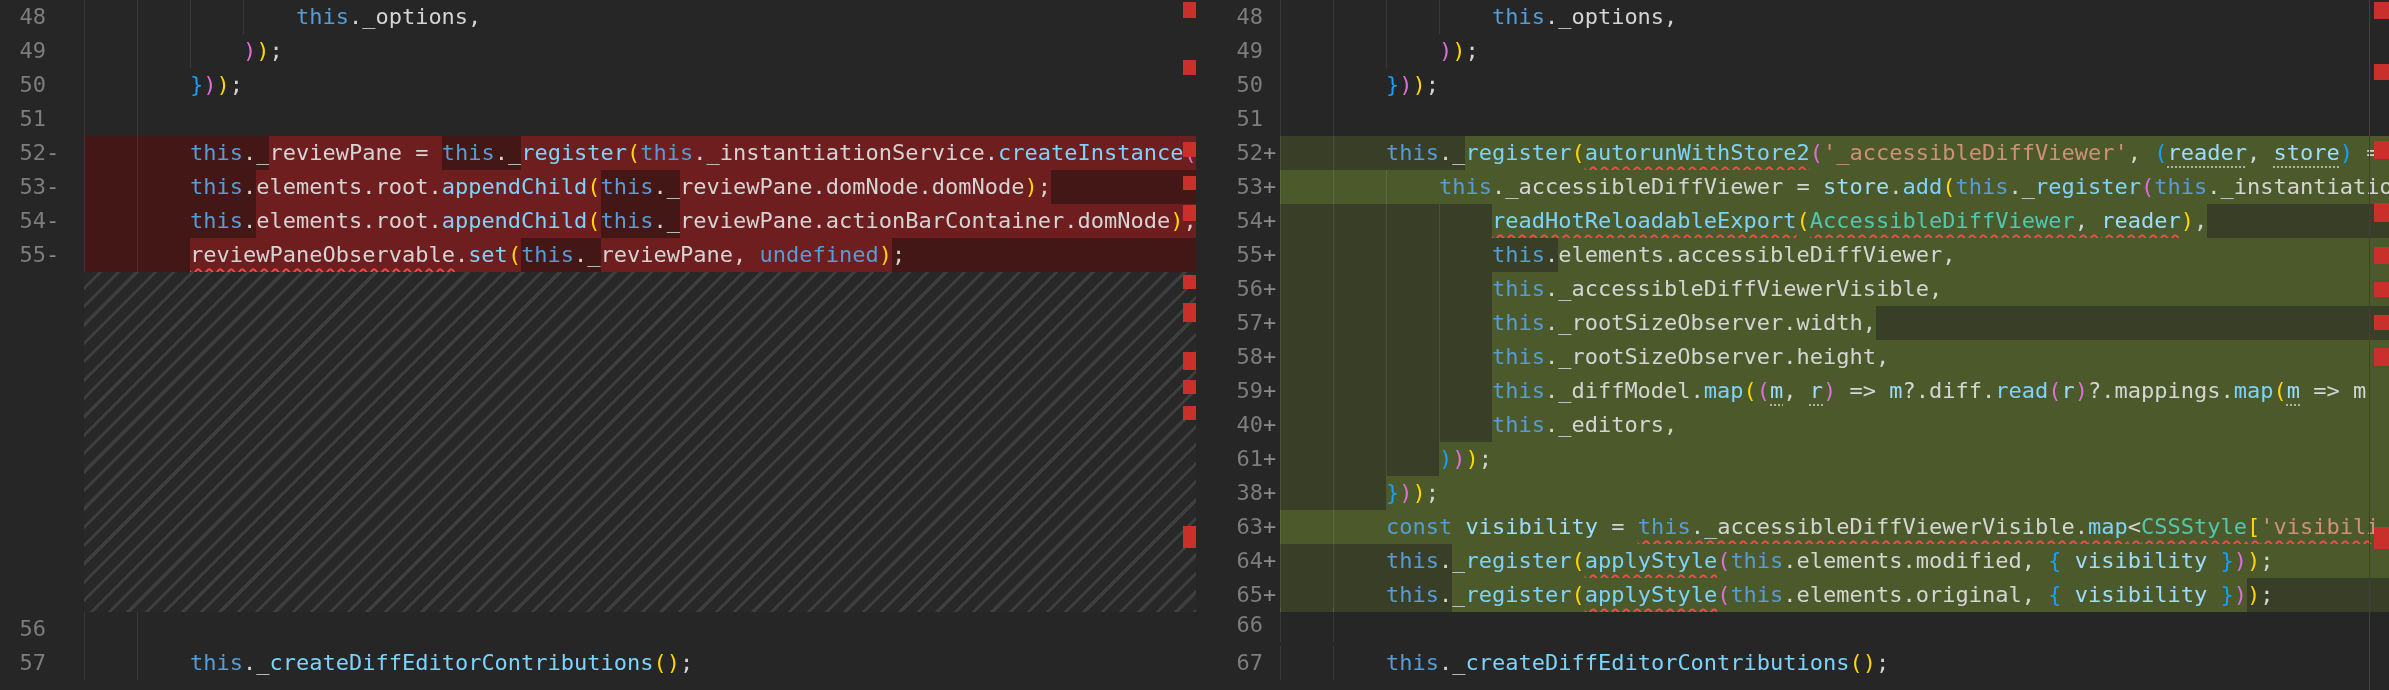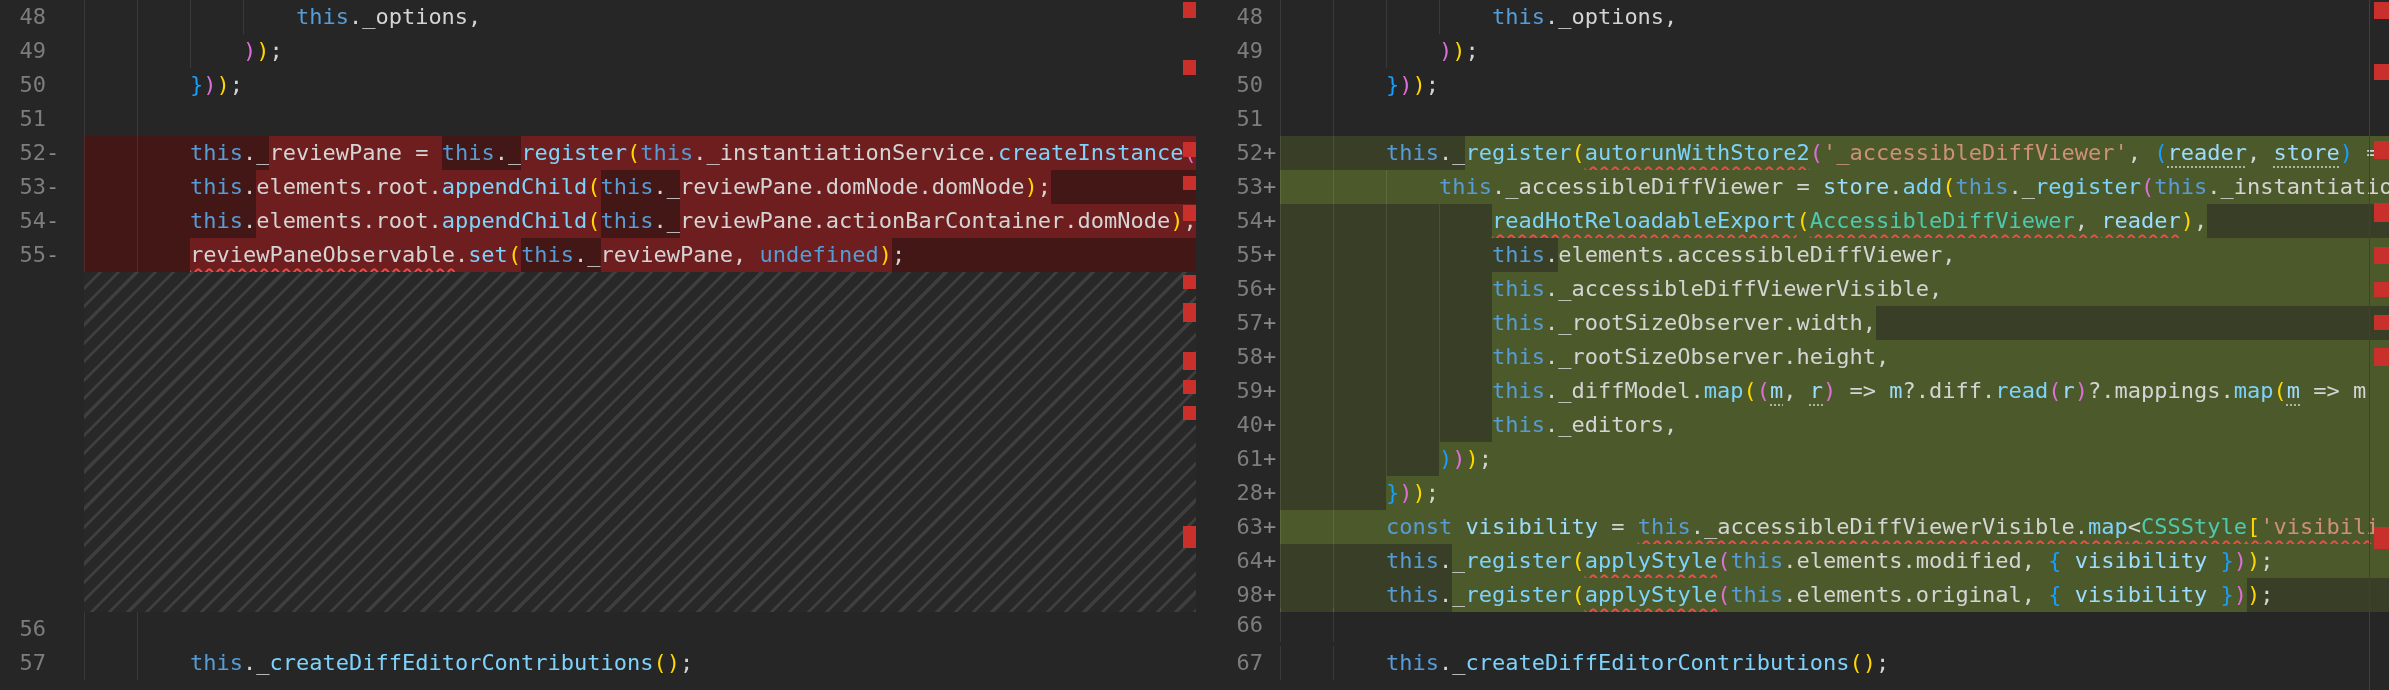--- a/index.html
+++ b/index.html
@@ -149,36 +149,36 @@
         <div class="lnum" style="left: 0px; width: 66px;">40</div>
         <div class="sign" style="left: 66px;">+</div>
         <div class="code" style="left: 83px; right: 0px;"><div class="guide" style="left: 0px;"></div><div class="guide" style="left: 53px;"></div><div class="guide" style="left: 106px;"></div><div class="guide" style="left: 159px;"></div><span style="background: rgb(57, 63, 39);">                </span><span class="kw" style="background: rgb(76, 90, 43);">this</span><span class="prop" style="background: rgb(76, 90, 43);">._editors,</span><span class="trail" style="background: rgb(76, 90, 43);"></span></div>
       </div>
       <div class="row" style="top: 442px;">
         <div class="lnum" style="left: 0px; width: 66px;">61</div>
         <div class="sign" style="left: 66px;">+</div>
         <div class="code" style="left: 83px; right: 0px;"><div class="guide" style="left: 0px;"></div><div class="guide" style="left: 53px;"></div><div class="guide" style="left: 106px;"></div><span style="background: rgb(57, 63, 39);">            </span><span class="p3" style="background: rgb(76, 90, 43);">)</span><span class="p2" style="background: rgb(76, 90, 43);">)</span><span class="p1" style="background: rgb(76, 90, 43);">)</span><span class="prop" style="background: rgb(76, 90, 43);">;</span><span class="trail" style="background: rgb(76, 90, 43);"></span></div>
       </div>
       <div class="row" style="top: 476px;">
-        <div class="lnum" style="left: 0px; width: 66px;">28</div>
+        <div class="lnum" style="left: 0px; width: 66px;">38</div>
         <div class="sign" style="left: 66px;">+</div>
         <div class="code" style="left: 83px; right: 0px;"><div class="guide" style="left: 0px;"></div><div class="guide" style="left: 53px;"></div><span style="background: rgb(57, 63, 39);">        </span><span class="p3" style="background: rgb(76, 90, 43);">}</span><span class="p2" style="background: rgb(76, 90, 43);">)</span><span class="p1" style="background: rgb(76, 90, 43);">)</span><span class="prop" style="background: rgb(76, 90, 43);">;</span><span class="trail" style="background: rgb(76, 90, 43);"></span></div>
       </div>
       <div class="row" style="top: 510px;">
         <div class="lnum" style="left: 0px; width: 66px;">63</div>
         <div class="sign" style="left: 66px;">+</div>
         <div class="code" style="left: 83px; right: 0px;"><div class="guide" style="left: 0px;"></div><div class="guide" style="left: 53px;"></div><span style="background: rgb(76, 90, 43);">        </span><span class="kw" style="background: rgb(76, 90, 43);">const</span><span class="prop" style="background: rgb(76, 90, 43);"> </span><span class="id" style="background: rgb(76, 90, 43);">visibility</span><span class="prop" style="background: rgb(76, 90, 43);"> = </span><span class="kw sq" style="background: rgb(76, 90, 43);">this</span><span class="prop sq" style="background: rgb(76, 90, 43);">._accessibleDiffViewerVisible.</span><span class="fn sq" style="background: rgb(76, 90, 43);">map</span><span class="prop sq" style="background: rgb(76, 90, 43);">&lt;</span><span class="cls sq" style="background: rgb(76, 90, 43);">CSSStyle</span><span class="p1 sq" style="background: rgb(76, 90, 43);">[</span><span class="str sq" style="background: rgb(76, 90, 43);">'visibili</span><span class="trail" style="background: rgb(76, 90, 43);"></span></div>
       </div>
       <div class="row" style="top: 544px;">
         <div class="lnum" style="left: 0px; width: 66px;">64</div>
         <div class="sign" style="left: 66px;">+</div>
         <div class="code" style="left: 83px; right: 0px;"><div class="guide" style="left: 0px;"></div><div class="guide" style="left: 53px;"></div><span style="background: rgb(57, 63, 39);">        </span><span class="kw" style="background: rgb(57, 63, 39);">this</span><span class="prop" style="background: rgb(57, 63, 39);">.</span><span class="prop" style="background: rgb(76, 90, 43);">_</span><span class="fn" style="background: rgb(76, 90, 43);">register</span><span class="p1" style="background: rgb(76, 90, 43);">(</span><span class="fn sq" style="background: rgb(76, 90, 43);">applyStyle</span><span class="p2" style="background: rgb(76, 90, 43);">(</span><span class="kw" style="background: rgb(76, 90, 43);">this</span><span class="prop" style="background: rgb(76, 90, 43);">.elements.modified, </span><span class="p3" style="background: rgb(76, 90, 43);">{</span><span class="id" style="background: rgb(76, 90, 43);"> visibility </span><span class="p3" style="background: rgb(76, 90, 43);">}</span><span class="p2" style="background: rgb(76, 90, 43);">)</span><span class="p1" style="background: rgb(76, 90, 43);">)</span><span class="prop" style="background: rgb(76, 90, 43);">;</span><span class="trail" style="background: rgb(76, 90, 43);"></span></div>
       </div>
       <div class="row" style="top: 578px;">
-        <div class="lnum" style="left: 0px; width: 66px;">98</div>
+        <div class="lnum" style="left: 0px; width: 66px;">65</div>
         <div class="sign" style="left: 66px;">+</div>
         <div class="code" style="left: 83px; right: 0px;"><div class="guide" style="left: 0px;"></div><div class="guide" style="left: 53px;"></div><span style="background: rgb(57, 63, 39);">        </span><span class="kw" style="background: rgb(57, 63, 39);">this</span><span class="prop" style="background: rgb(57, 63, 39);">.</span><span class="prop" style="background: rgb(76, 90, 43);">_</span><span class="fn" style="background: rgb(76, 90, 43);">register</span><span class="p1" style="background: rgb(76, 90, 43);">(</span><span class="fn sq" style="background: rgb(76, 90, 43);">applyStyle</span><span class="p2" style="background: rgb(76, 90, 43);">(</span><span class="kw" style="background: rgb(76, 90, 43);">this</span><span class="prop" style="background: rgb(76, 90, 43);">.elements.original, </span><span class="p3" style="background: rgb(76, 90, 43);">{</span><span class="id" style="background: rgb(76, 90, 43);"> visibility </span><span class="p3" style="background: rgb(76, 90, 43);">}</span><span class="p2" style="background: rgb(76, 90, 43);">)</span><span class="p1" style="background: rgb(57, 63, 39);">)</span><span class="prop" style="background: rgb(57, 63, 39);">;</span><span class="trail" style="background: rgb(57, 63, 39);"></span></div>
       </div>
       <div class="row" style="top: 608px;">
         <div class="lnum" style="left: 0px; width: 66px;">66</div>
         <div class="code" style="left: 83px; right: 0px;"><div class="guide" style="left: 0px;"></div><div class="guide" style="left: 53px;"></div></div>
       </div>
       <div class="row" style="top: 646px;">
         <div class="lnum" style="left: 0px; width: 66px;">67</div>
         <div class="code" style="left: 83px; right: 0px;"><div class="guide" style="left: 0px;"></div><div class="guide" style="left: 53px;"></div><span>        </span><span class="kw">this</span><span class="prop">._</span><span class="fn">createDiffEditorContributions</span><span class="p1">(</span><span class="p1">)</span><span class="prop">;</span></div>

